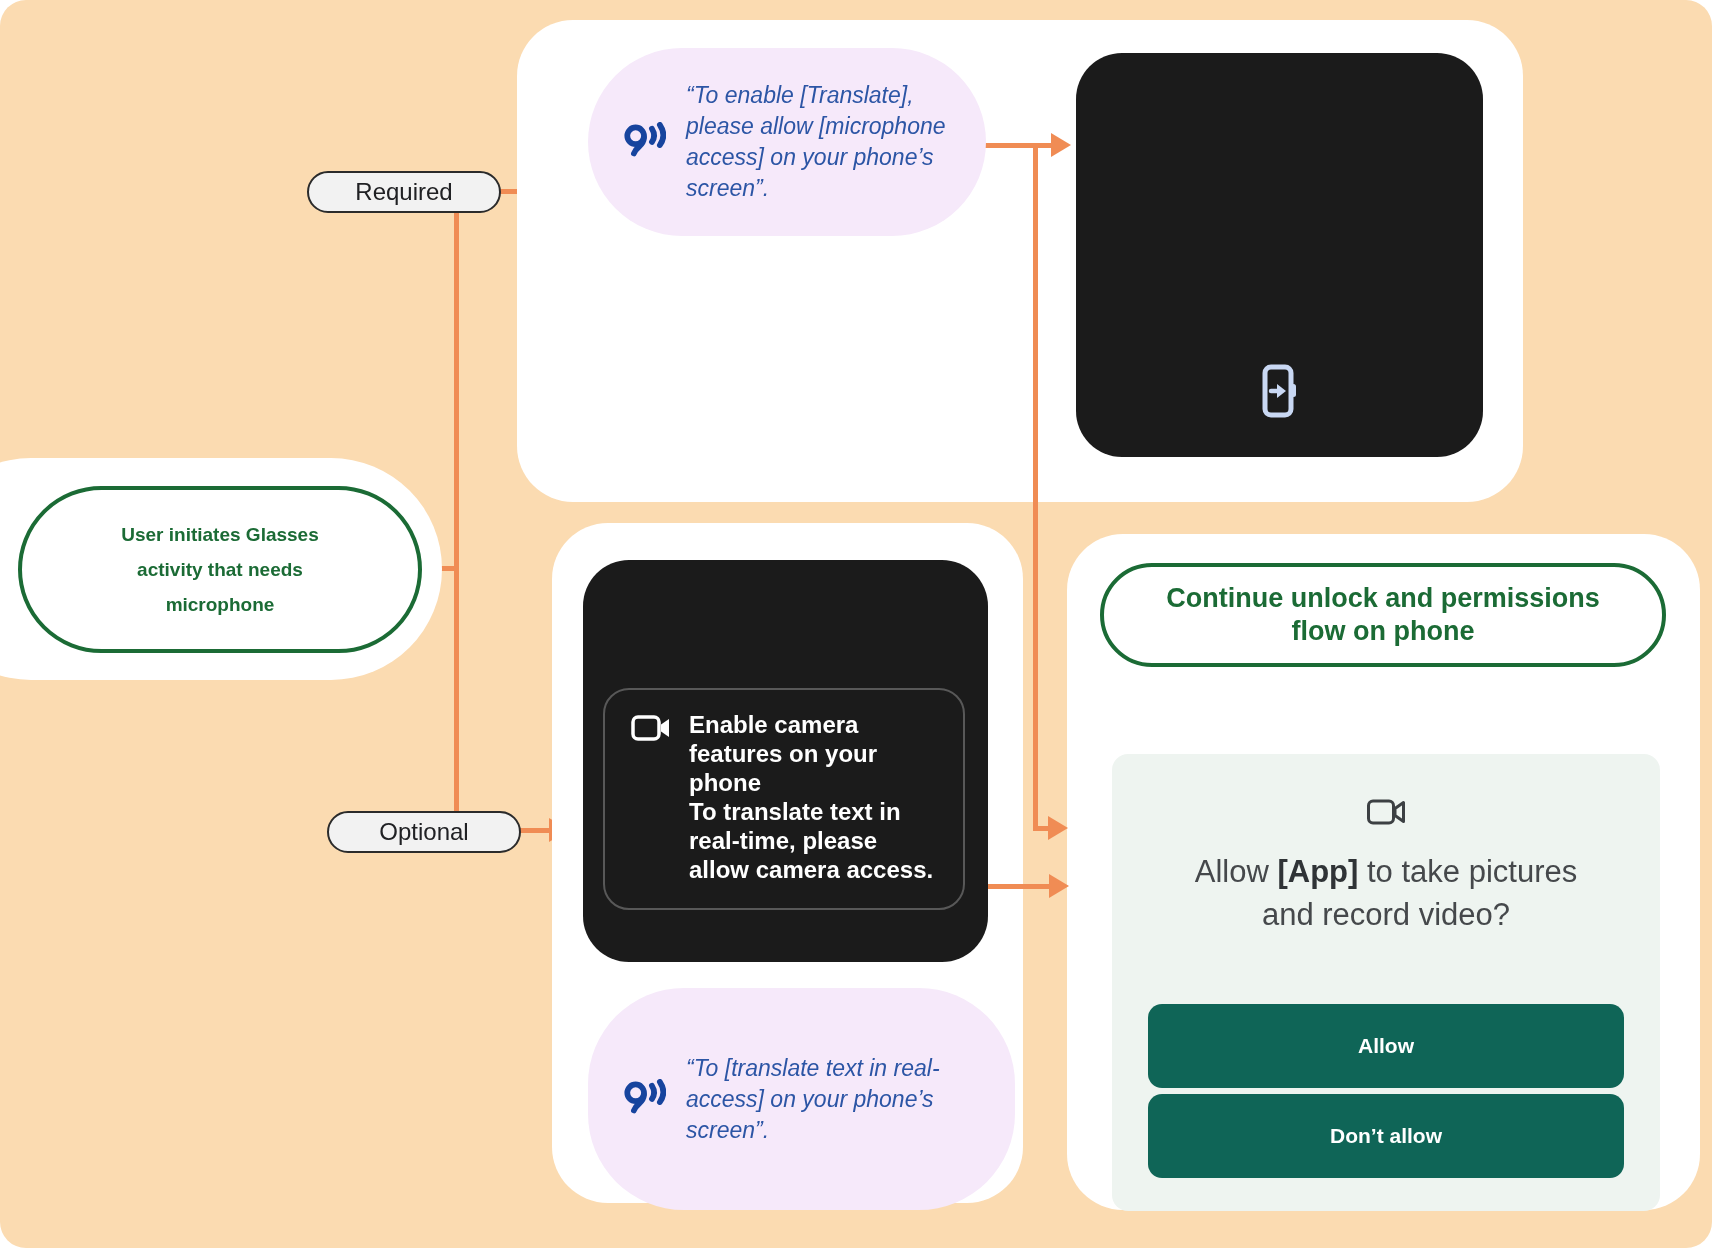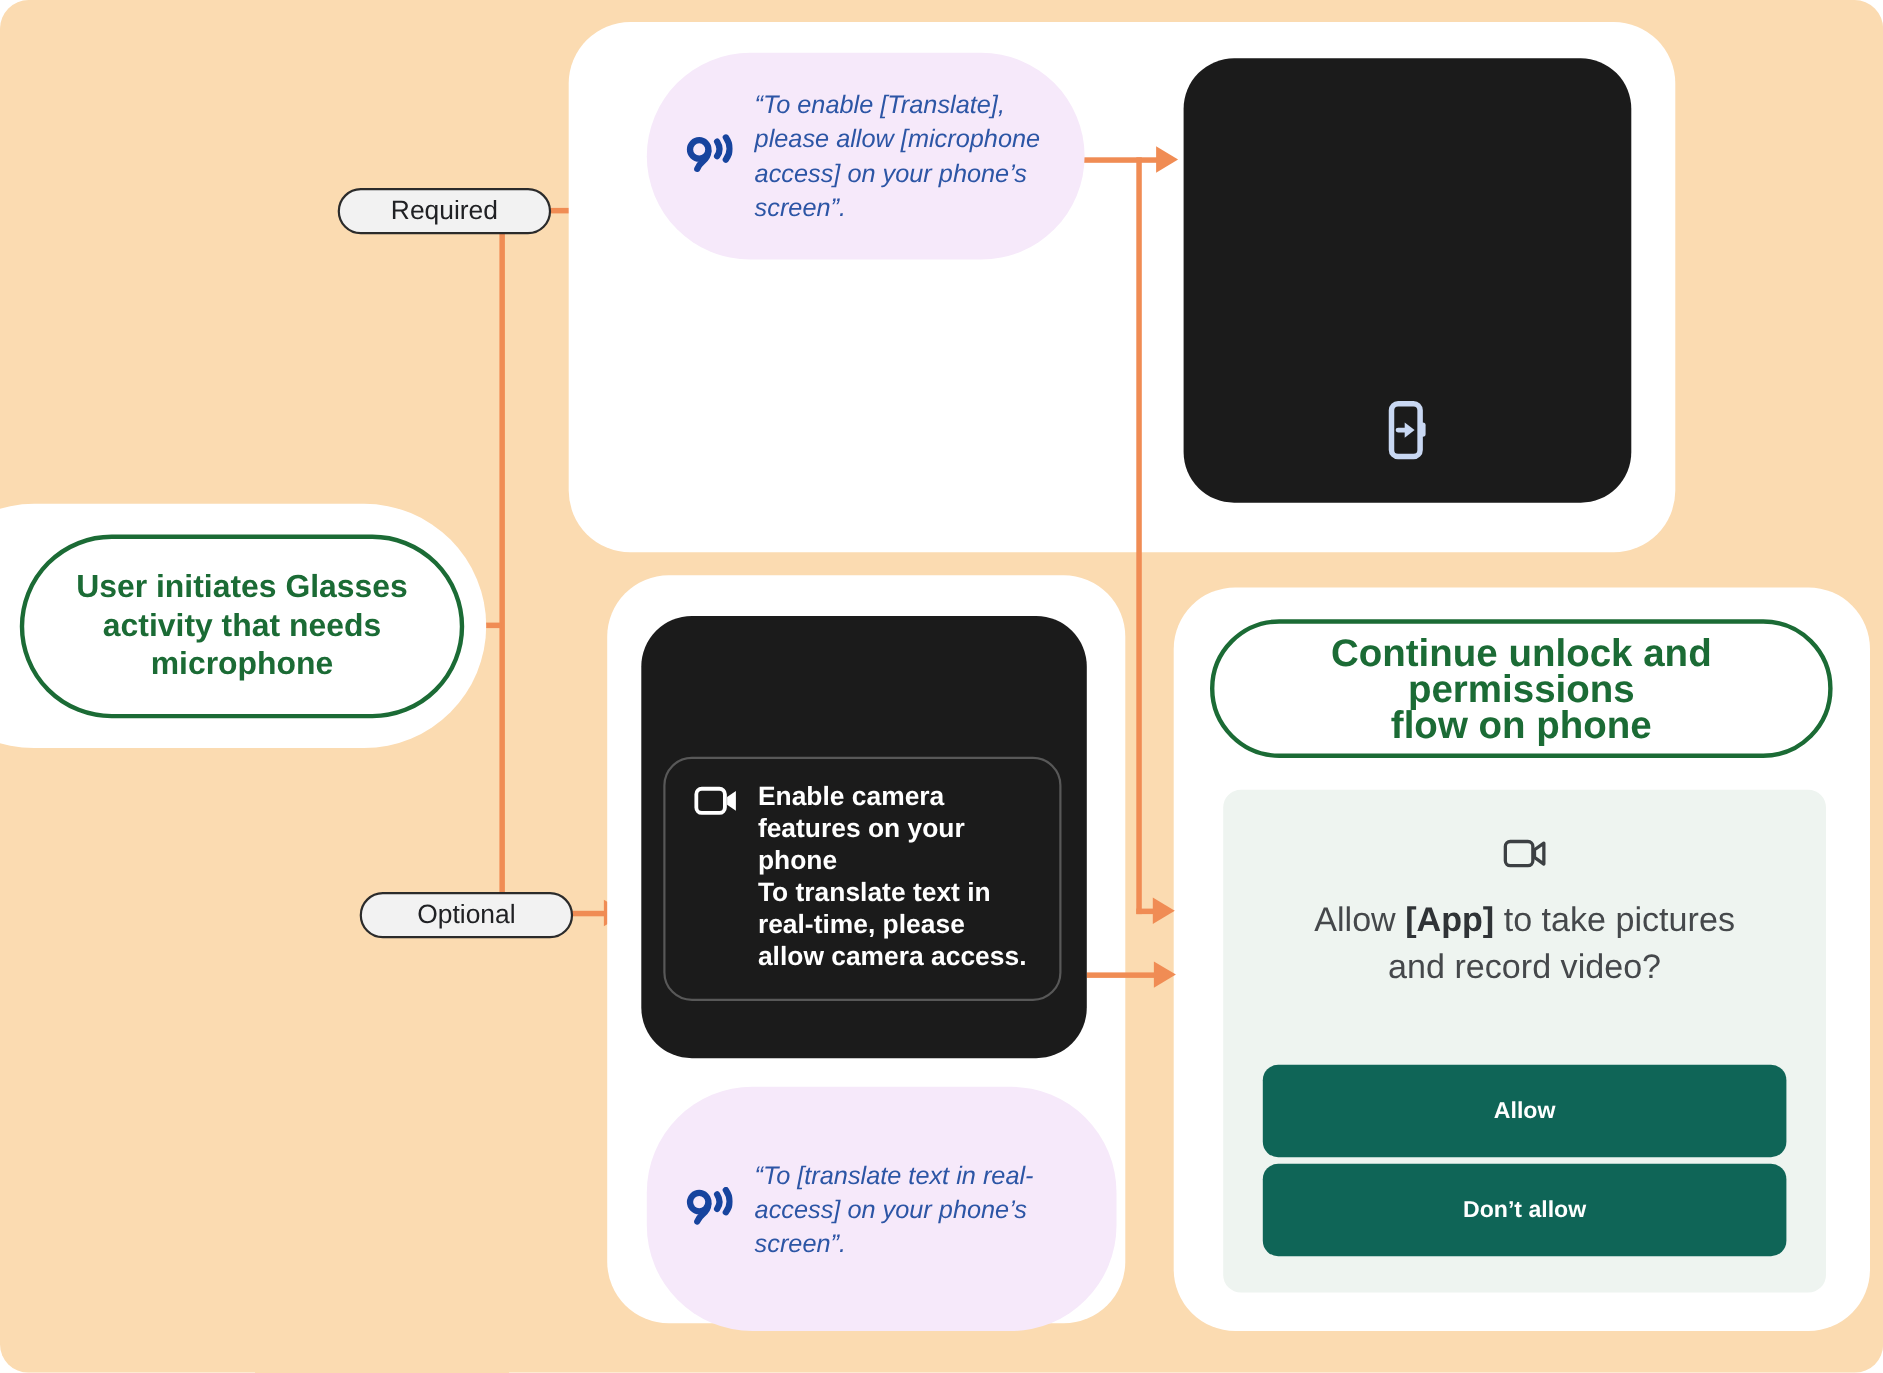--- a/index.html
+++ b/index.html
@@ -58,21 +58,21 @@
     border:2px solid #585858;border-radius:26px;box-sizing:border-box;
     display:flex;align-items:flex-start;padding:20px 12px 12px 26px;gap:18px;
   }
   .inner-card .txt{
     color:#ffffff;font-weight:bold;font-size:24px;line-height:29px;white-space:nowrap;
   }
   .inner-card .txt span{display:block;}
 
   
   .dialog-card{
-    position:absolute;left:1112px;top:718px;width:548px;height:457px;
+    position:absolute;left:1112px;top:754px;width:548px;height:457px;
     border-radius:16px;background:var(--dialog-card,#EEF4F0);
   }
   .dialog-question{
     position:absolute;left:0;top:96px;width:100%;
     text-align:center;color:var(--dialog-text,#45484B);
     font-size:31px;line-height:43px;
   }
   .dialog-question b{color:#2F3336;}
   .dialog-btn{
     position:absolute;left:36px;width:476px;height:84px;border-radius:14px;
@@ -104,21 +104,21 @@
   <div class="blob" style="left:-80px;top:458px;width:522px;height:222px"></div>
 
   <div class="hline" style="left:984px;top:143px;width:68px"></div>
   <div class="arr" style="left:1051px;top:133px"></div>
   <div class="vline" style="left:1033px;top:143px;height:688px"></div>
   <div class="hline" style="left:1033px;top:826px;width:16px"></div>
   <div class="arr" style="left:1048px;top:816px"></div>
   <div class="hline" style="left:988px;top:884px;width:62px"></div>
   <div class="arr" style="left:1049px;top:874px"></div>
 
-  <div class="green-pill" style="left:18px;top:486px;width:404px;height:167px;font-size:29px;line-height:35px">
+  <div class="green-pill" style="left:18px;top:486px;width:404px;height:167px;font-size:19px;line-height:35px">
     <div>
       <span style="display:block">User initiates Glasses</span>
       <span style="display:block">activity that needs</span>
       <span style="display:block">microphone</span>
     </div>
   </div>
 
   <div class="label-pill" style="left:307px;top:171px">
     <span>Required</span>
   </div>
@@ -178,21 +178,21 @@
         <path d="M43 2.5 q8 12 0 23"></path>
       </g>
     </svg>
     <div class="txt">
       <span>“To [translate text in real-</span>
       <span>access] on your phone’s</span>
       <span>screen”.</span>
     </div>
   </div>
 
-  <div class="green-pill" style="left:1100px;top:563px;width:566px;height:126px;font-size:35px;line-height:33px">
+  <div class="green-pill" style="left:1100px;top:563px;width:566px;height:104px;font-size:27px;line-height:33px">
     <div>
       <span style="display:block">Continue unlock and permissions</span>
       <span style="display:block">flow on phone</span>
     </div>
   </div>
 
   <div class="dialog-card">
     <svg class="cam-center" width="40" height="28" viewBox="0 0 40 28">
       <g fill="none" stroke="#3C4043" stroke-width="3" stroke-linejoin="round">
         <rect x="2.5" y="3" width="25" height="22" rx="4.5"></rect>

